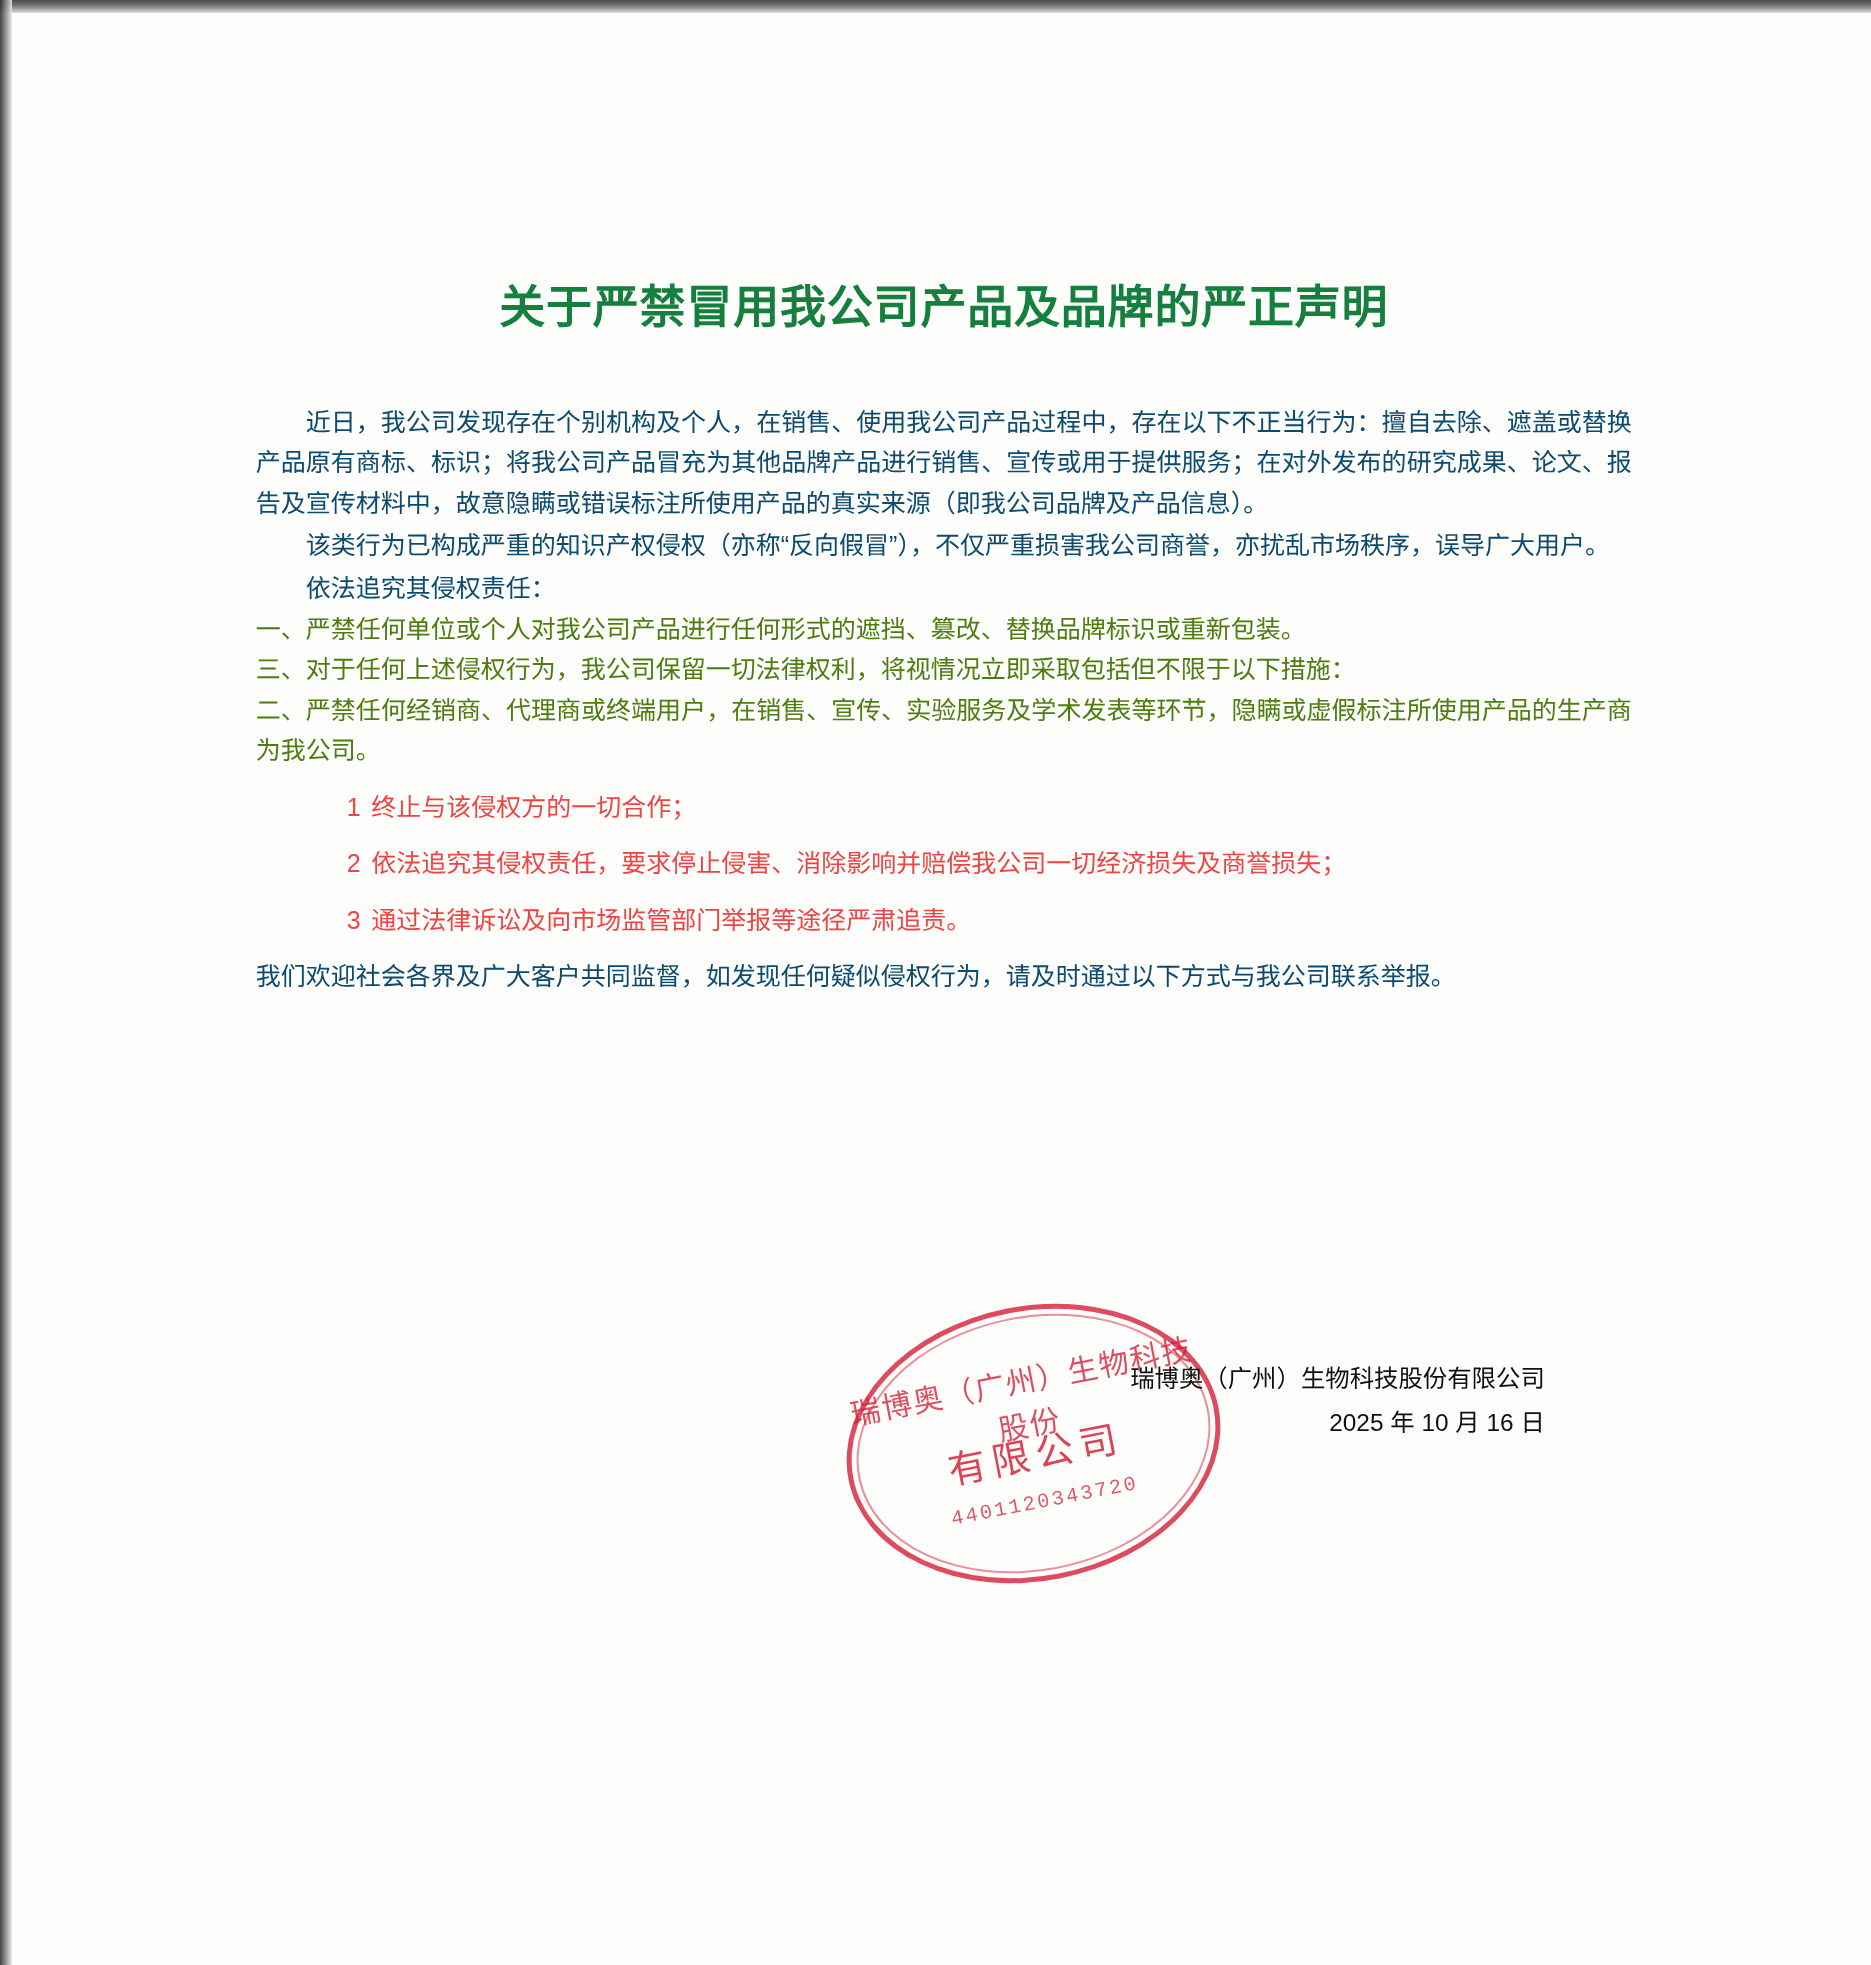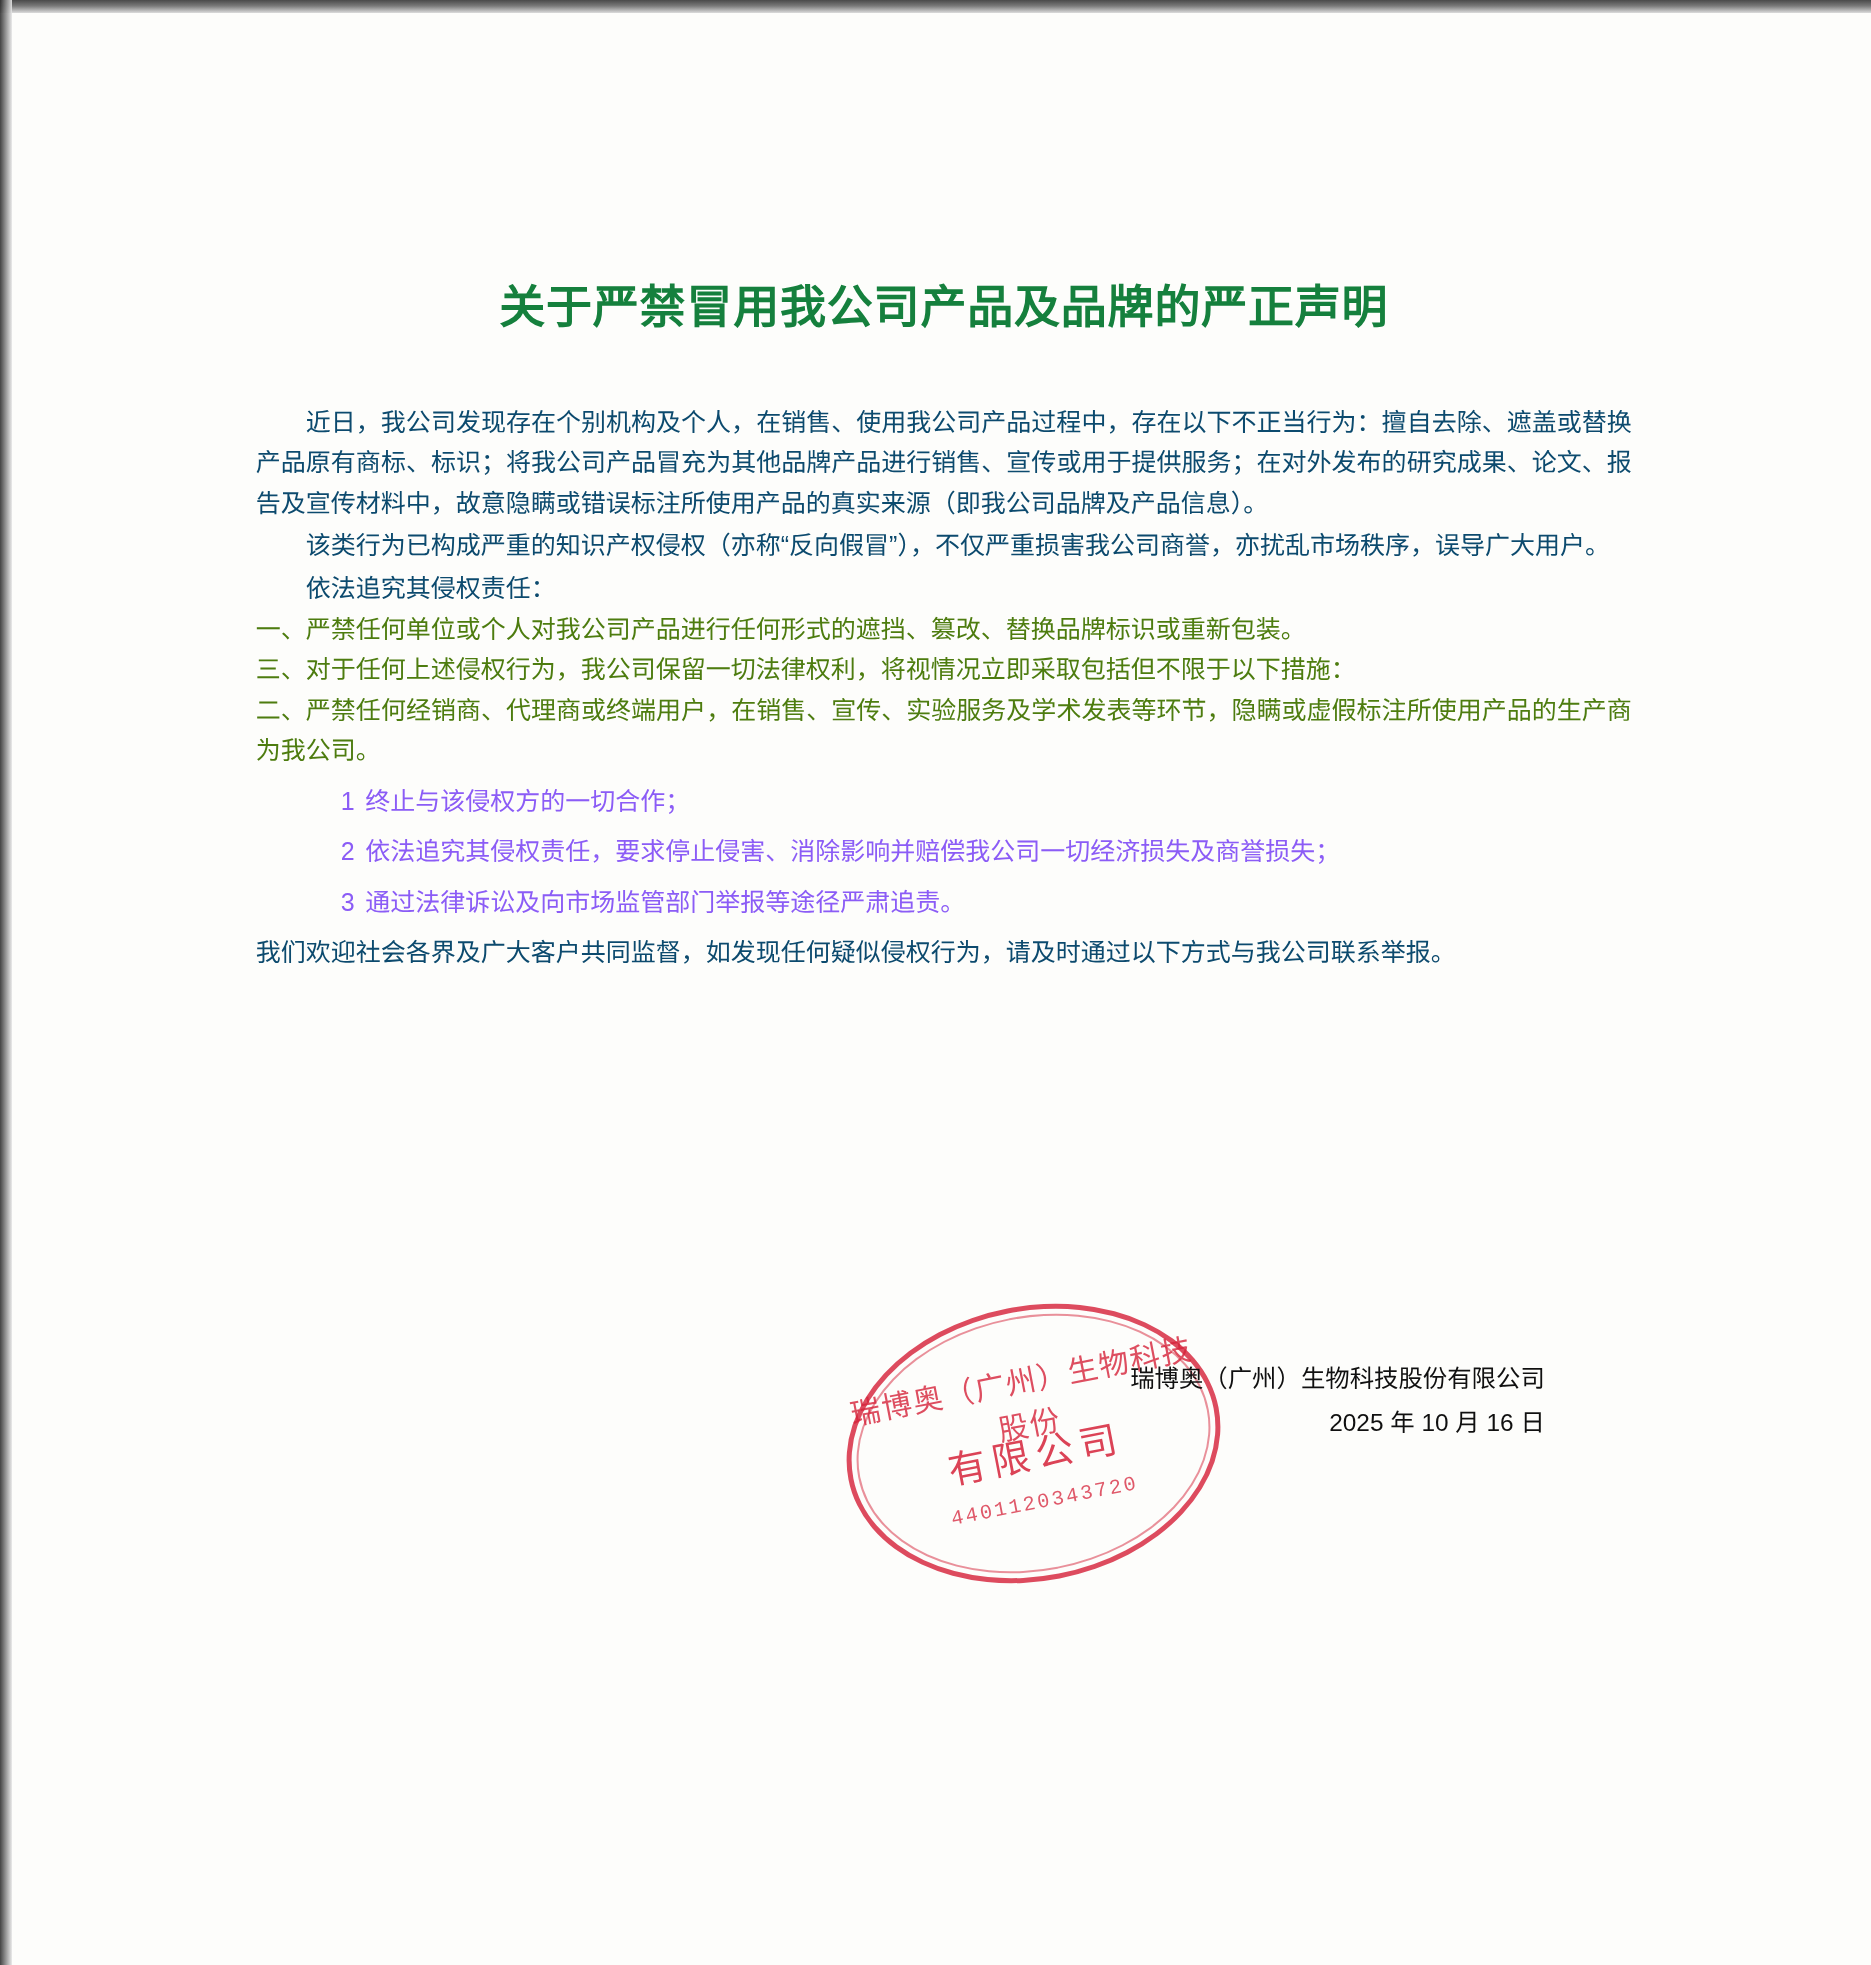--- a/index.html
+++ b/index.html
@@ -98,23 +98,23 @@
   }
 
   .sublist {
     margin: 0;
     padding: 0;
     list-style: none;
   }
   .sublist li {
     font-size: 25px;
     line-height: 1.62;
-    margin: 10px;
+    margin: 16px;
     padding-left: 75px;
-    color: #8b5cf6;
+    color: #ef4444;
   }
   .sublist li .num {
     display: inline-block;
     width: 24.4px;
   }
 
   .closing {
     margin-top: 0;
   }
 

